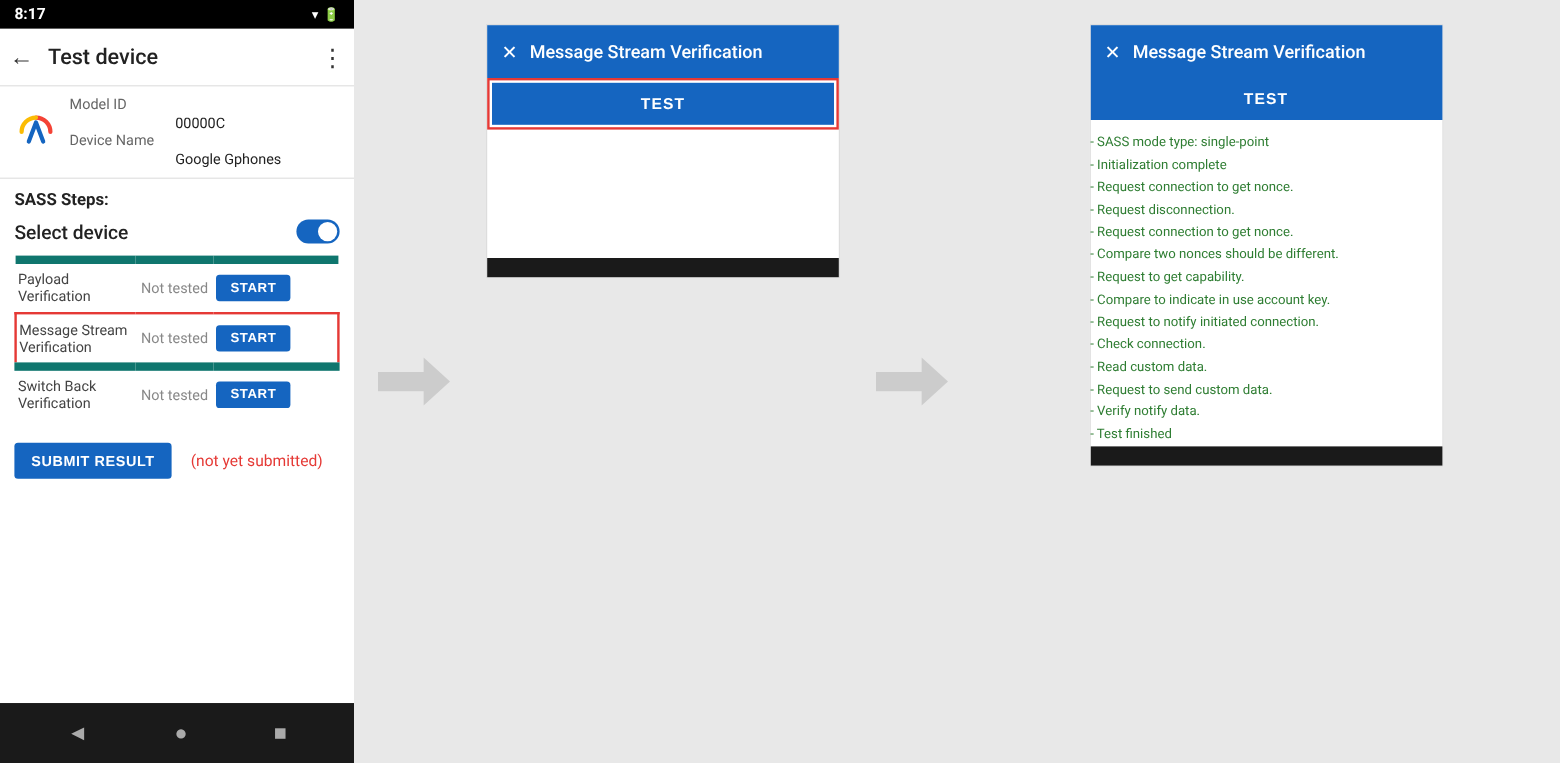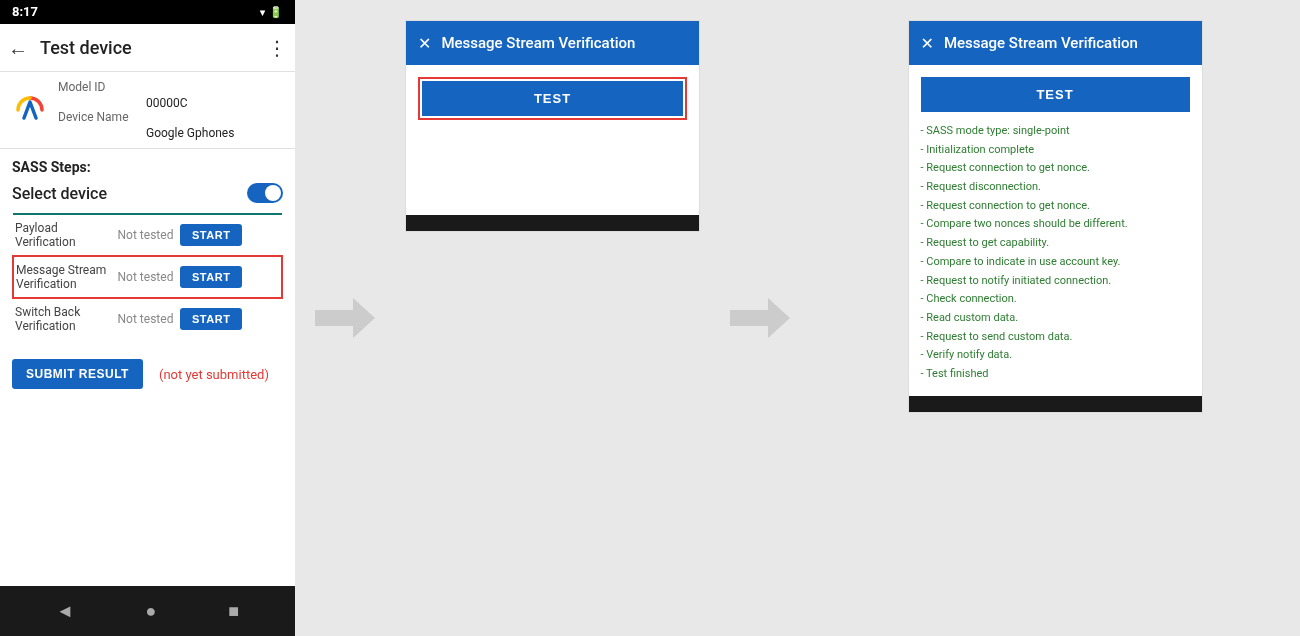--- a/index.html
+++ b/index.html
@@ -23,20 +23,21 @@
       flex-direction: column;
       flex-shrink: 0;
     }
     .status-bar {
       background: #000;
       color: #fff;
       font-size: 12px;
       padding: 4px 12px;
       display: flex;
       justify-content: space-between;
+      align-items: center;
       height: 24px;
     }
     .status-bar-left { font-weight: bold; font-size: 13px; }
     .status-bar-right { display: flex; gap: 4px; align-items: center; font-size: 11px; }
     .phone-content {
       background: #fff;
       flex: 1;
       display: flex;
       flex-direction: column;
     }
@@ -129,21 +130,21 @@
     }
 
     .steps-table {
       width: 100%;
       border-collapse: collapse;
     }
     .steps-table td {
       font-size: 12px;
       padding: 6px 2px;
       vertical-align: middle;
-      border-top: 2px solid #0f766e;
+      border-top: 7px solid #0f766e;
     }
     .step-name { color: #444; width: 100px; }
     .step-status { color: #888; width: 65px; text-align: center; }
     .step-btn {
       background: #1565C0;
       color: #fff;
       border: none;
       border-radius: 3px;
       padding: 5px 12px;
       font-size: 11px;
@@ -260,21 +261,20 @@
       font-size: 16px;
       cursor: pointer;
       color: #fff;
     }
     .dialog-title {
       font-size: 15px;
       font-weight: 500;
       flex: 1;
     }
     .dialog-body {
-      padding: 12px;
       min-height: 150px;
     }
     .test-button-wrapper {
       border: 2px solid #e53935;
       padding: 2px;
       margin-bottom: 8px;
     }
     .test-btn {
       background: #1565C0;
       color: #fff;

